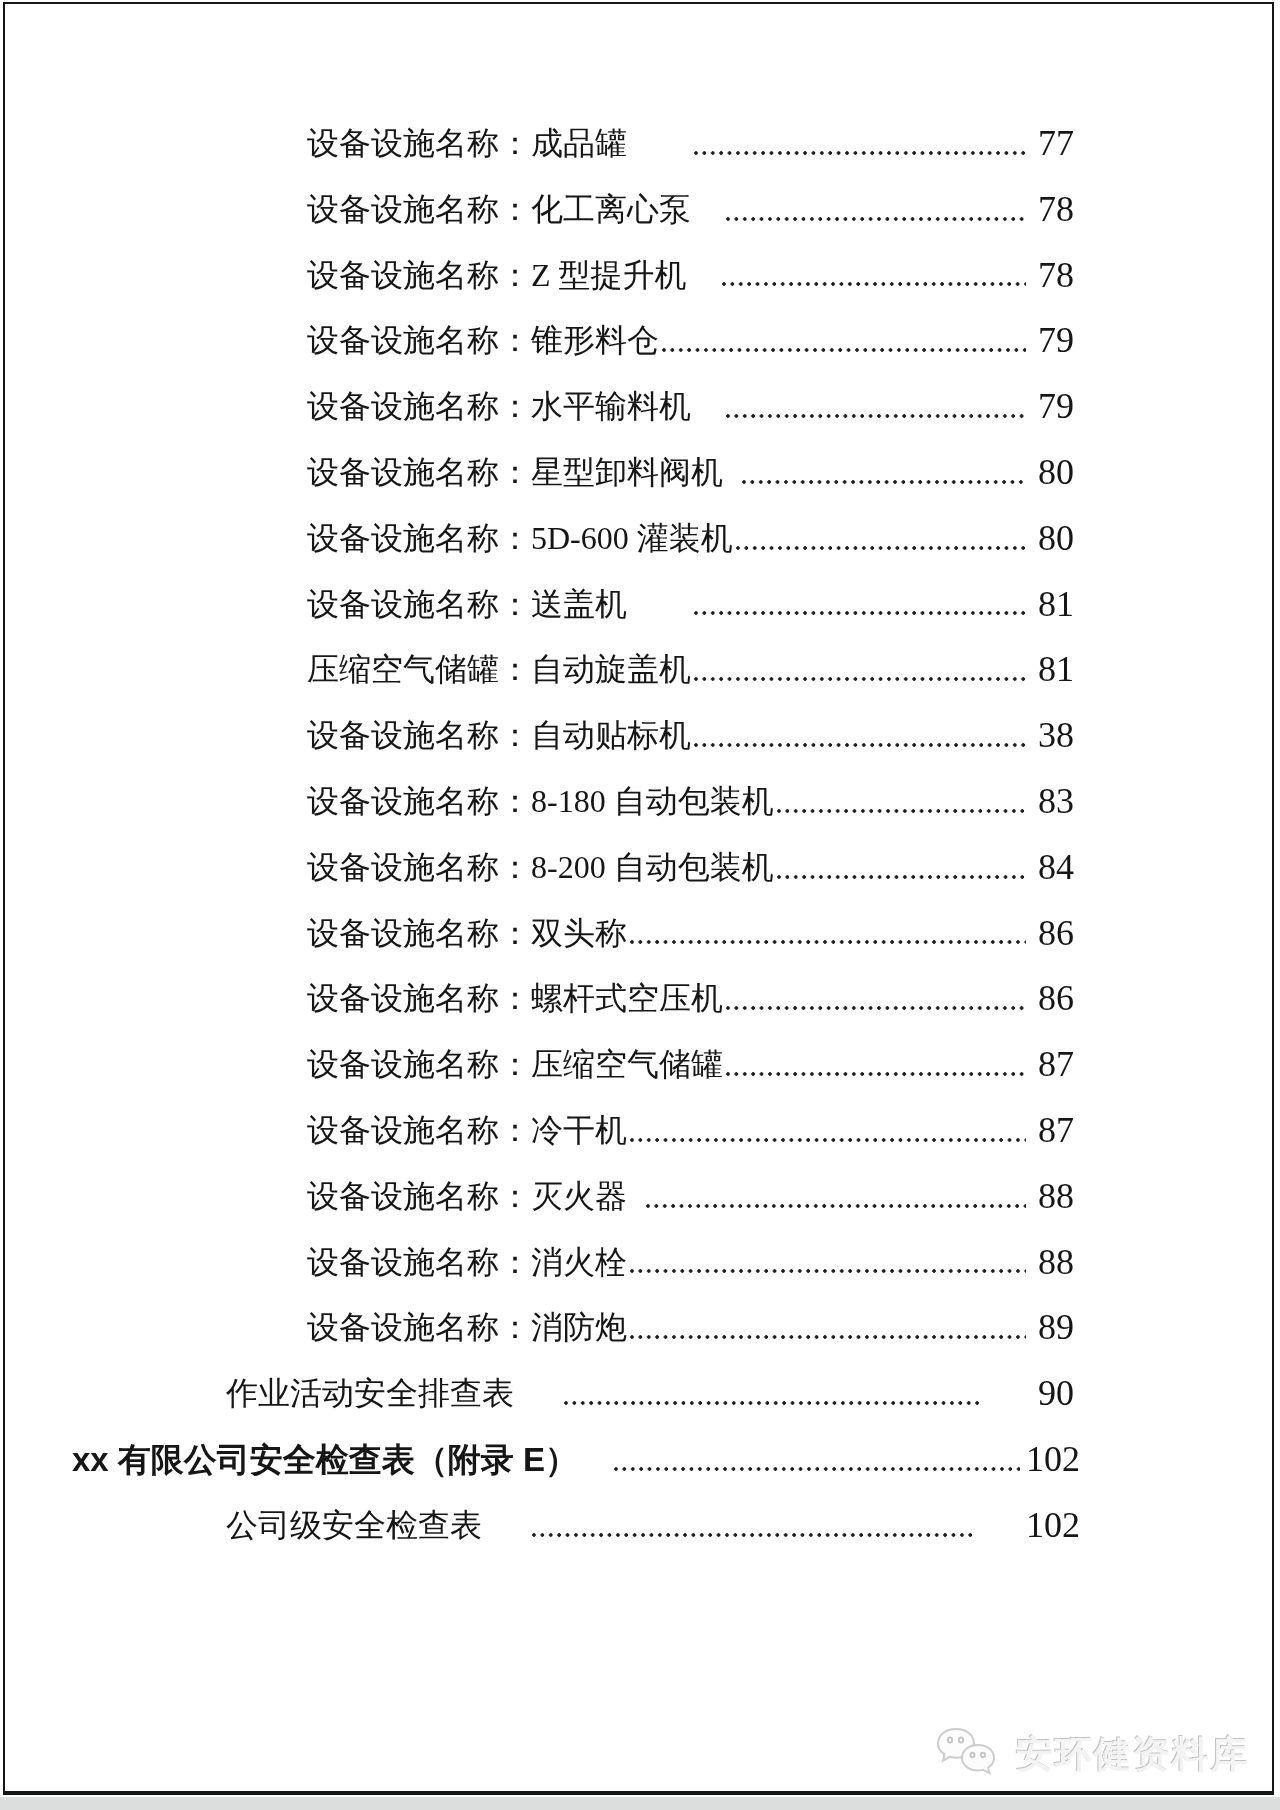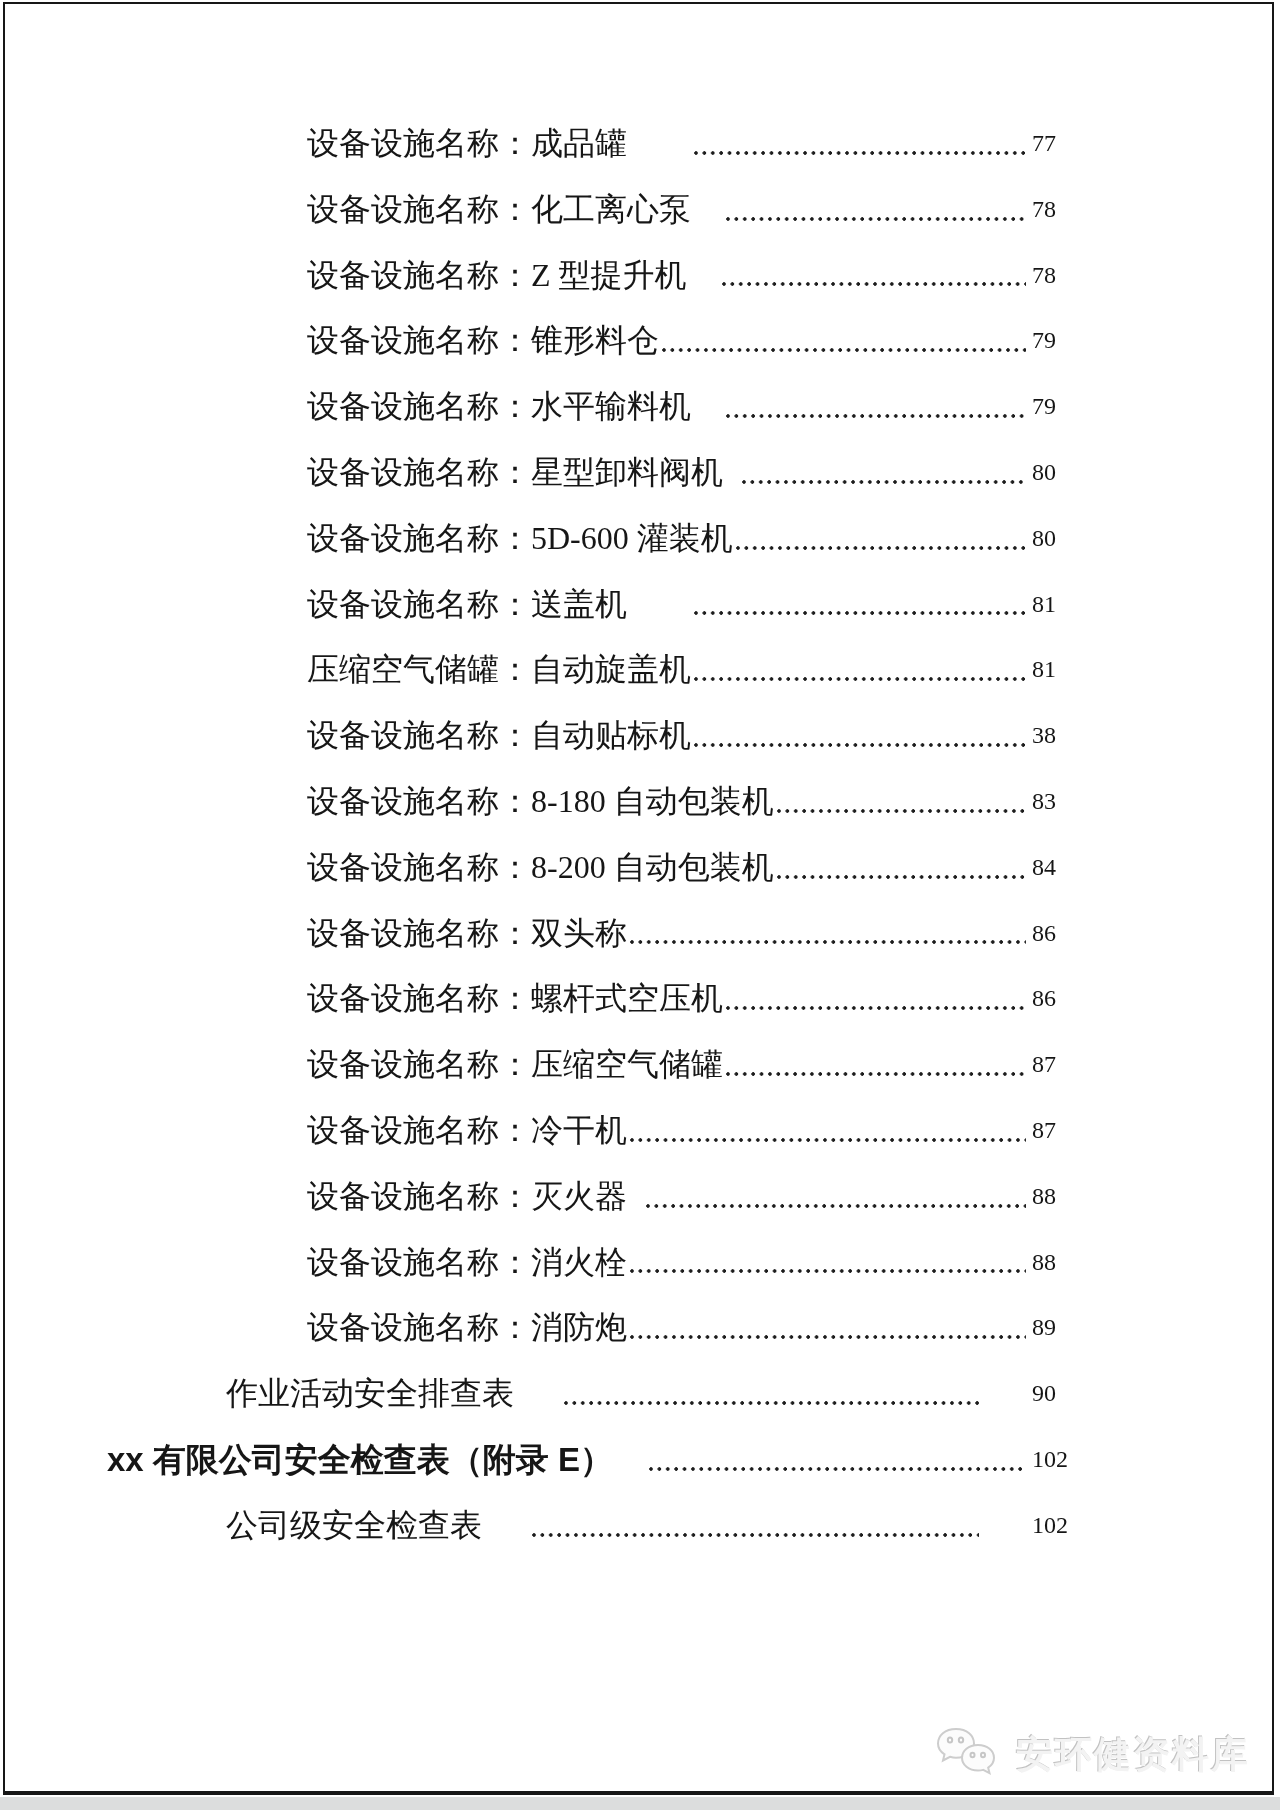--- a/index.html
+++ b/index.html
@@ -25,33 +25,33 @@
   .toc { position:absolute; left:0; top:111px; width:1080px; }
   .toc-row {
     display:flex; height:65.8px; line-height:65.8px;
     white-space:pre; color:#161616; font-size:32px;
   }
   .toc-row.lvl3 { padding-left:307px; }
   .toc-row.lvl2 { padding-left:226px;gap:47px; }
   .toc-row.lvl1 {
     padding-left:72px;
     font-family:"Liberation Sans","DejaVu Sans",sans-serif;
-    font-weight:700; font-size:33px;margin-left:35px;
+    font-weight:700; font-size:33px;
   }
   .toc-title { flex:0 0 auto; }
   .dot-leader {
     flex:1 1 auto; min-width:16px; height:4px;
     align-self:flex-end; margin:0 6px 22px 3px;
     background-image:radial-gradient(circle at 2px 2px, #1c1c1c 1.5px, rgba(0,0,0,0) 2.05px);
     background-size:8.4px 4px; background-repeat:repeat-x; background-position:left bottom;
   }
   .toc-page {
-    flex:0 0 auto; min-width:48px; text-align:left;
+    flex:0 0 auto; min-width:48px; text-align:center;
     font-family:"Liberation Serif","DejaVu Serif",serif;
-    font-weight:400; font-size:24px;
+    font-weight:400; font-size:36px;
   }
 
   
   .watermark {
     position:absolute; top:1722px; right:30px; height:66px;
     display:flex; align-items:center; gap:16px;
   }
   .wm-icon { flex:0 0 auto; margin-top:6px; }
   .wm-text {
     font-family:"Liberation Sans","DejaVu Sans",sans-serif;

